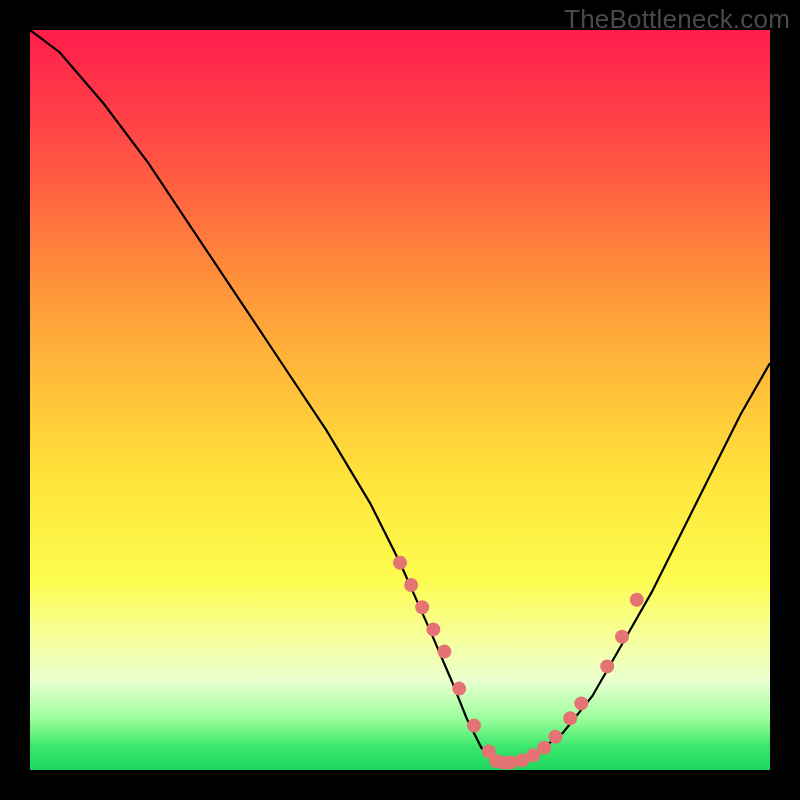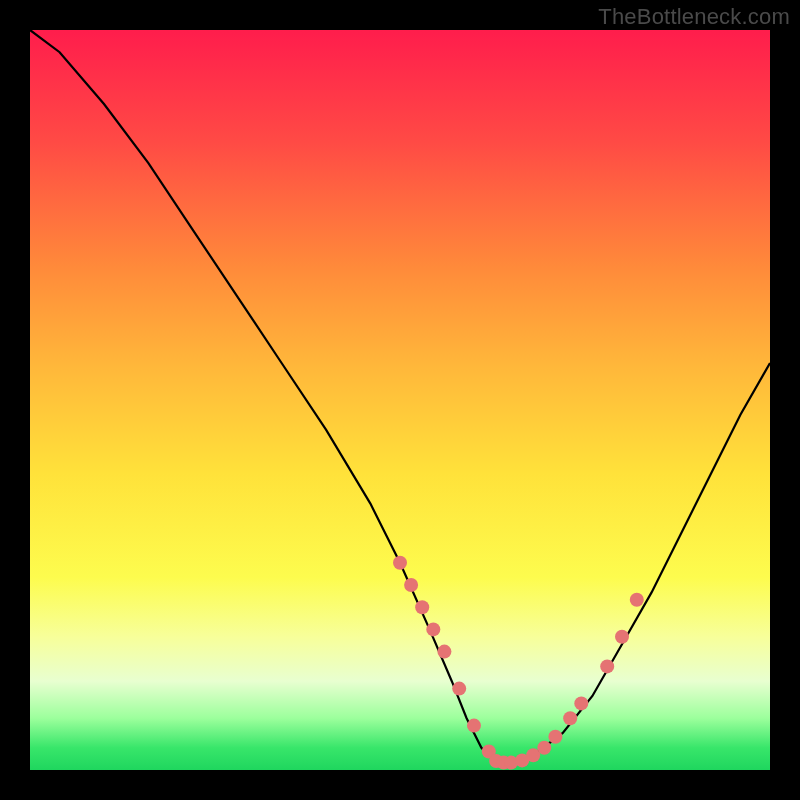--- a/index.html
+++ b/index.html
@@ -38,21 +38,21 @@
       #9cff9c 93%,
       #38e66a 97%,
       #1fd65e 100%
     );
   }
   .watermark {
     position: absolute;
     top: 4px;
     right: 10px;
     color: #4a4a4a;
-    font-size: 22px;
+    font-size: 26px;
     font-weight: 500;
     letter-spacing: 0.2px;
     user-select: none;
   }
   svg.curve {
     position: absolute;
     left: 0;
     top: 0;
     width: 740px;
     height: 740px;

